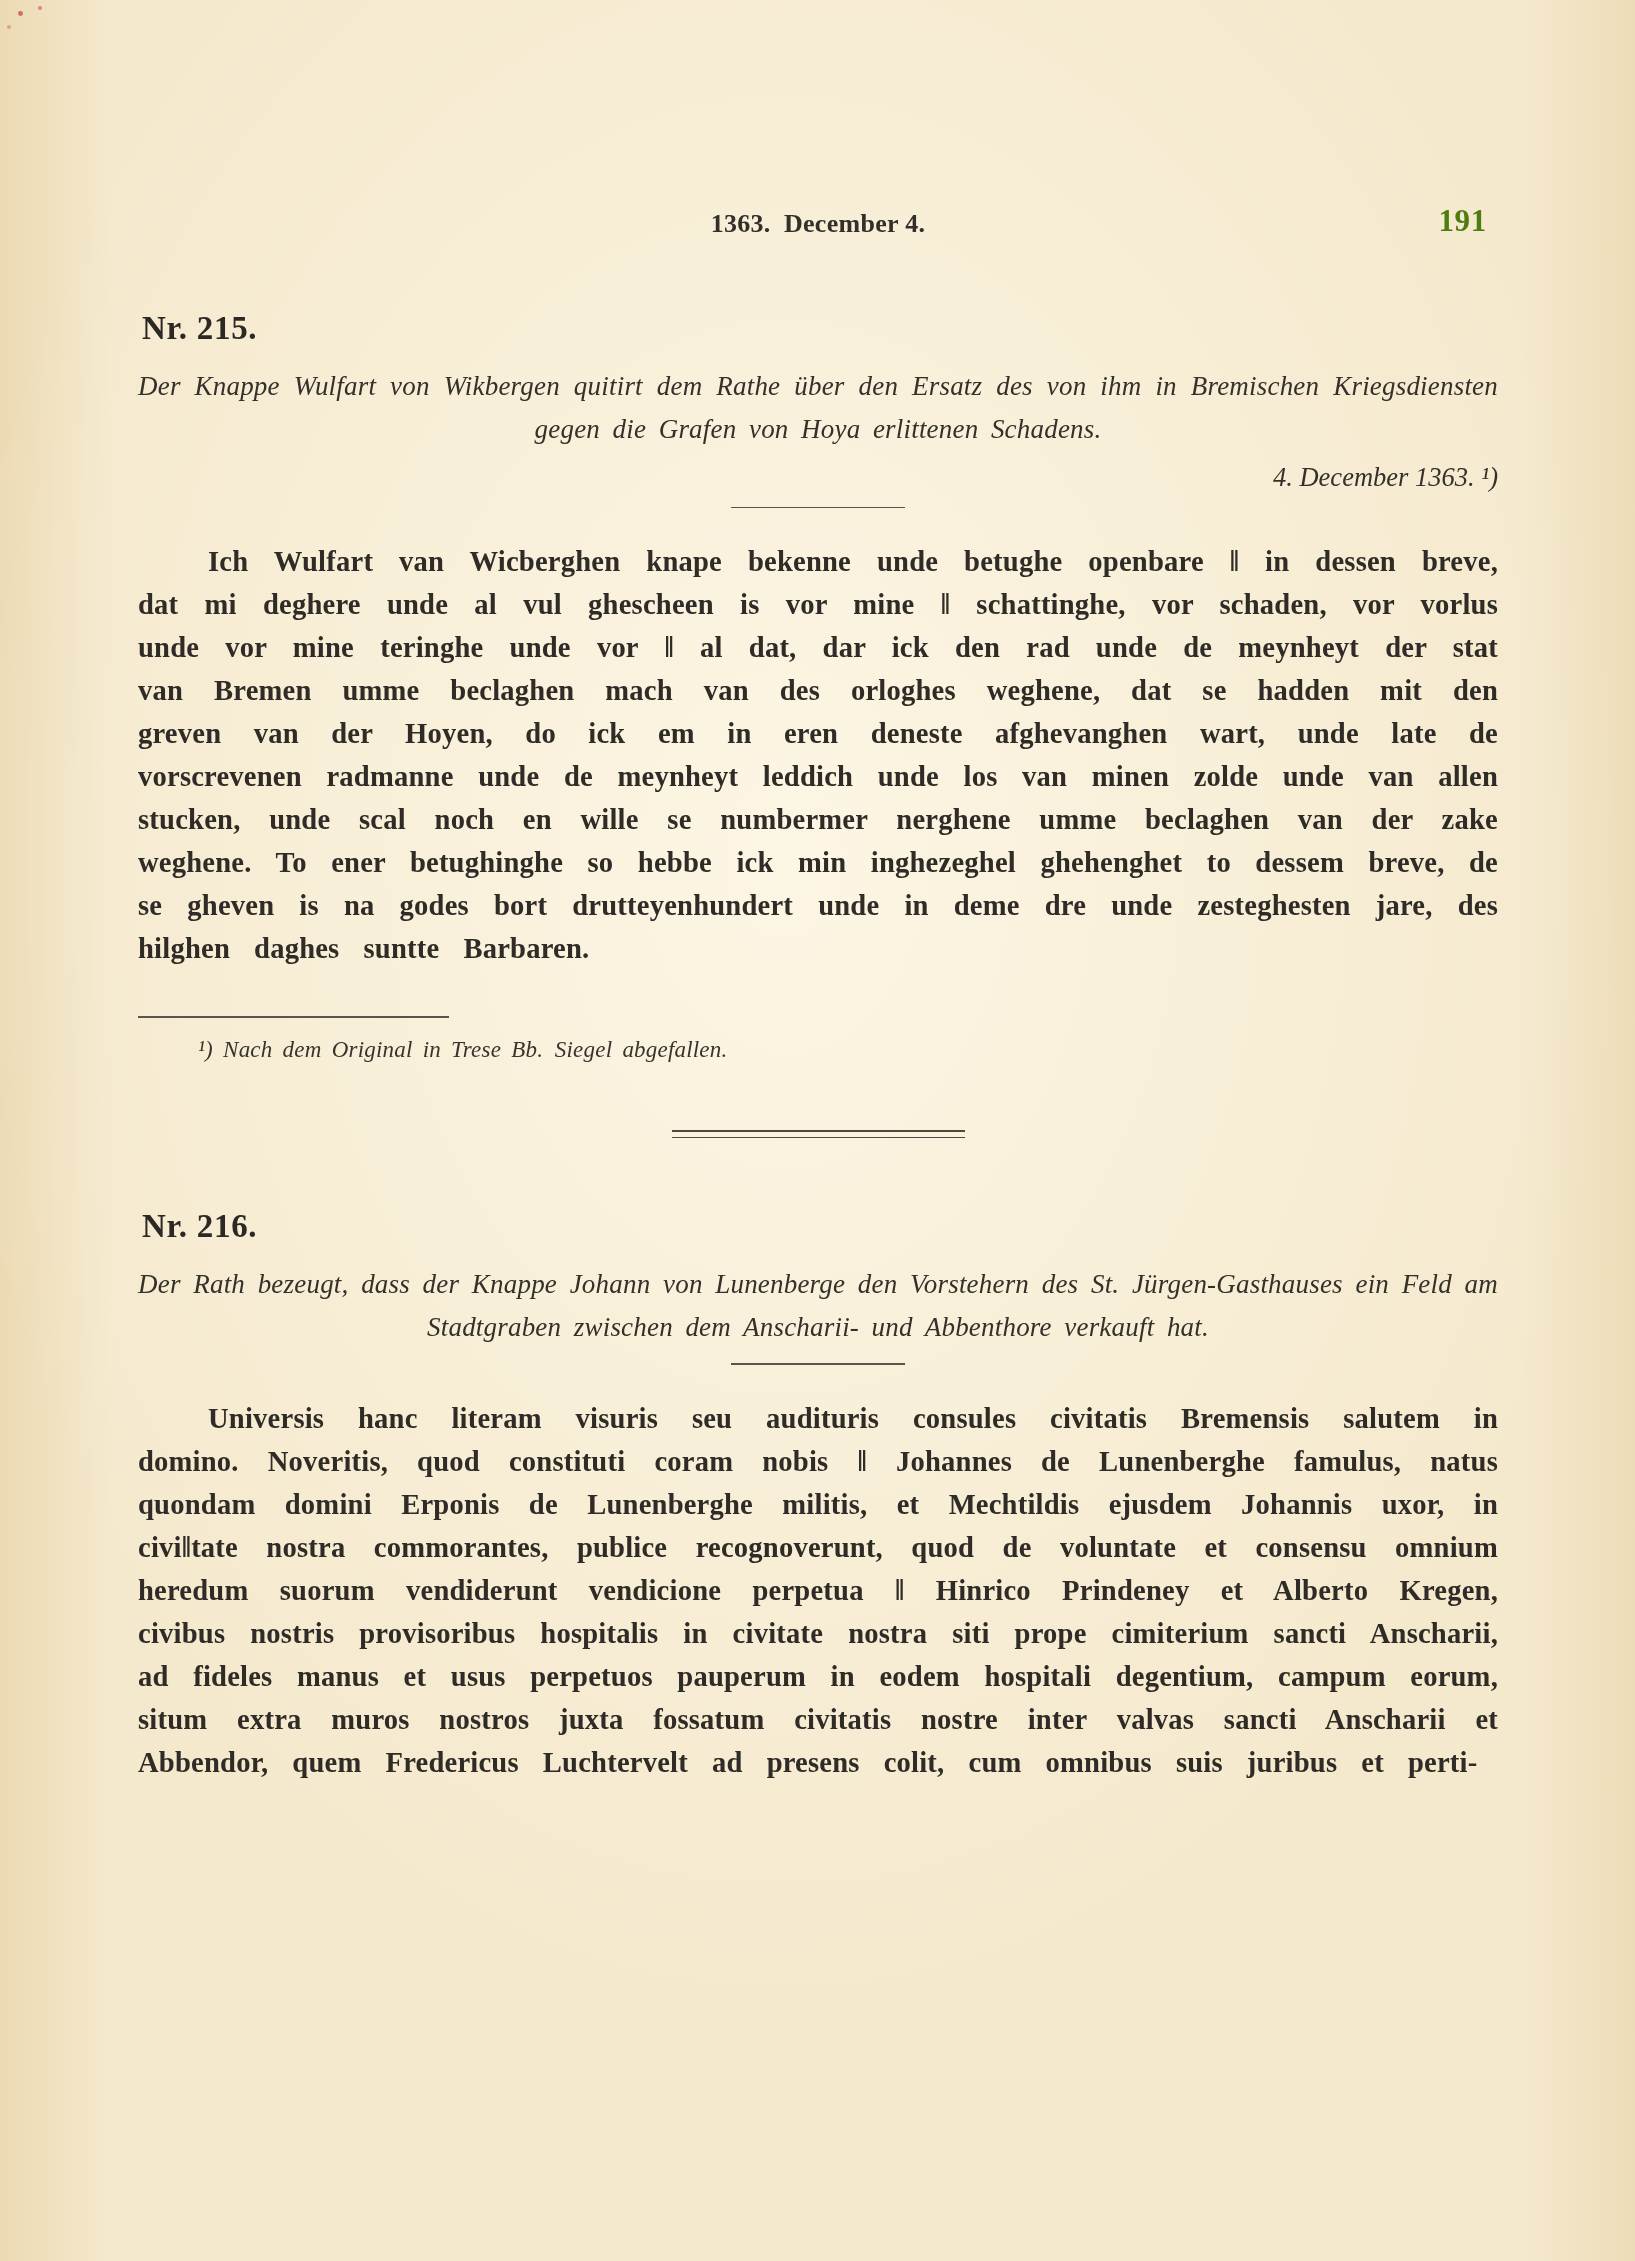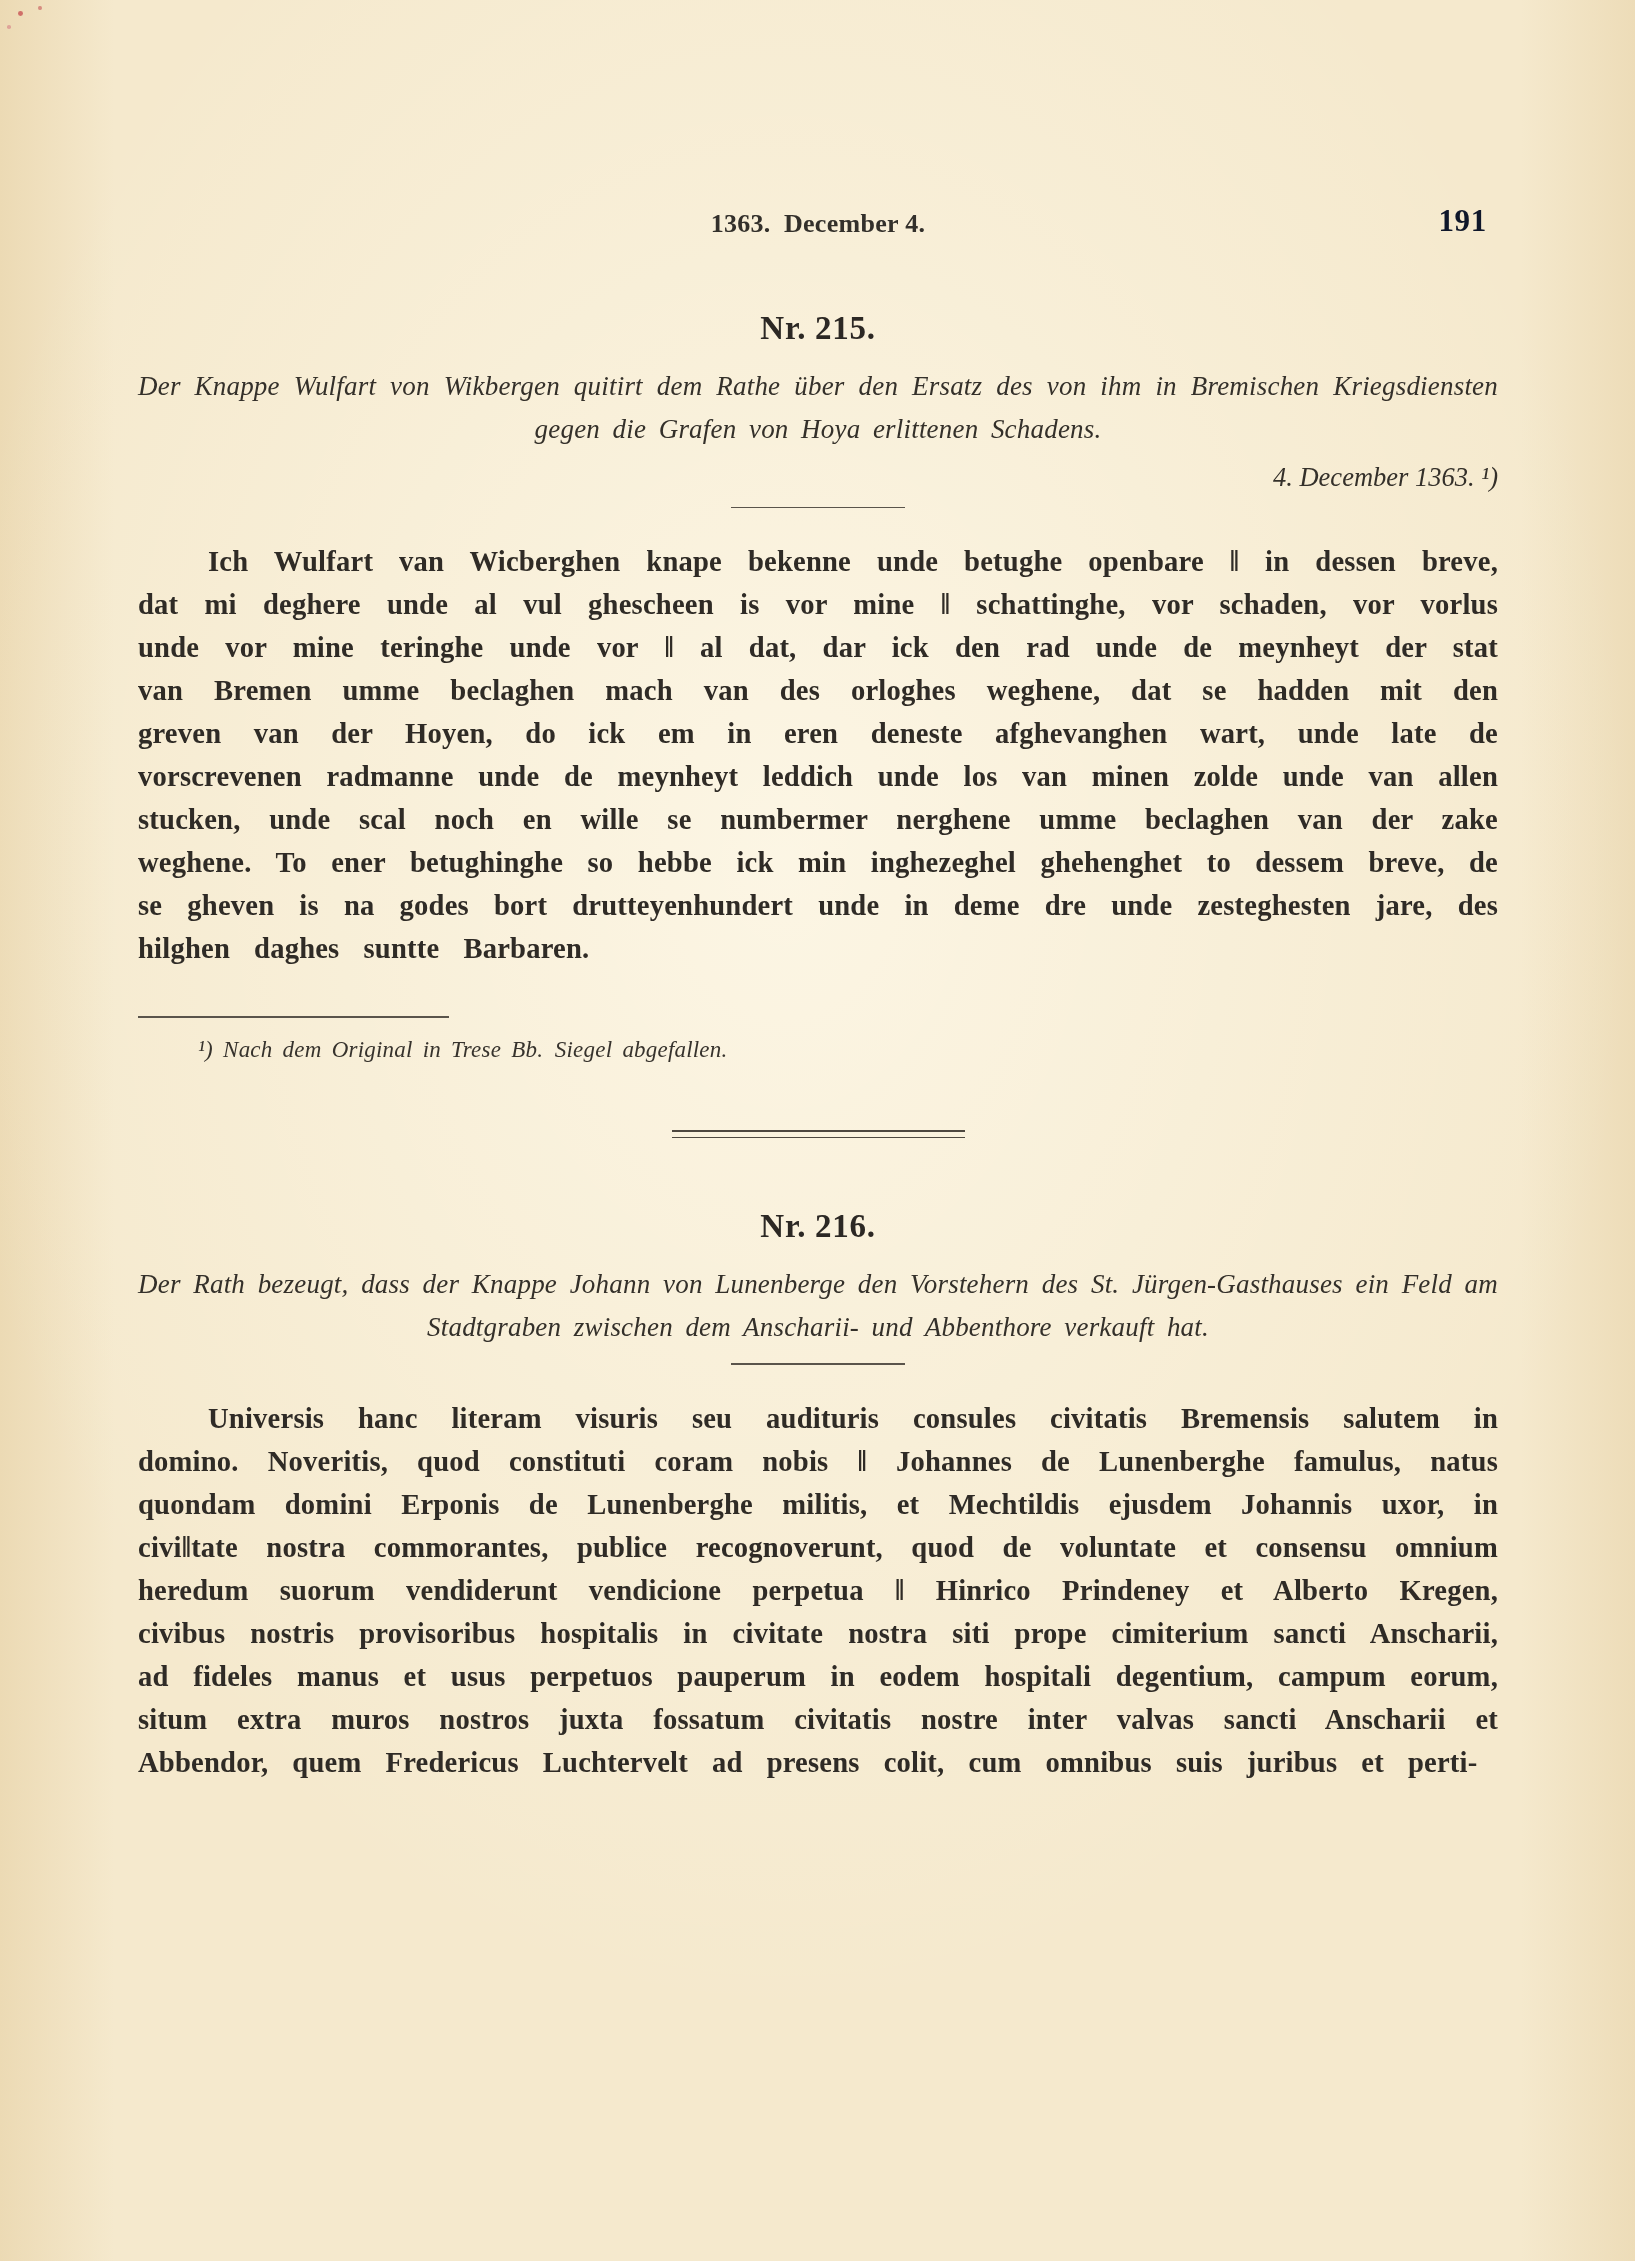--- a/index.html
+++ b/index.html
@@ -42,28 +42,27 @@
     font-weight: bold;
     color: #33302b;
   }
   .page-number {
     position: absolute;
     right: 11px;
     top: -5.6px;
     font-size: 31px;
     font-weight: bold;
     letter-spacing: 0.7px;
-    color: #0f172a;
+    color: #4d7c0f;
   }
 
   .entry { margin: 0; }
 
   .entry-number {
     margin: 4px;
-    text-align: center;
     font-size: 33px;
     font-weight: bold;
     letter-spacing: 0.7px;
     color: #2c2824;
   }
 
   .summary {
     margin: 18px 0 0 0;
     font-style: italic;
     font-size: 27px;

